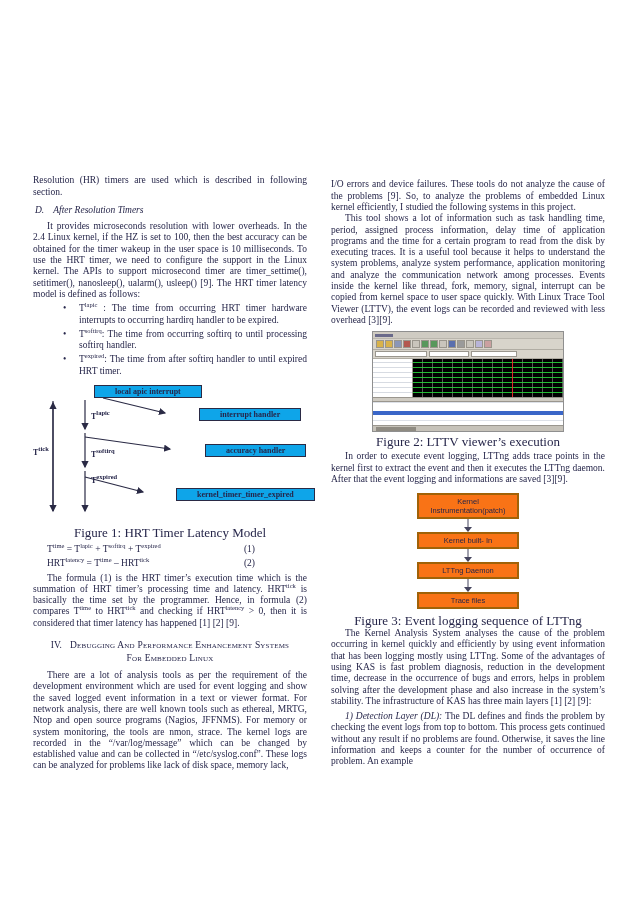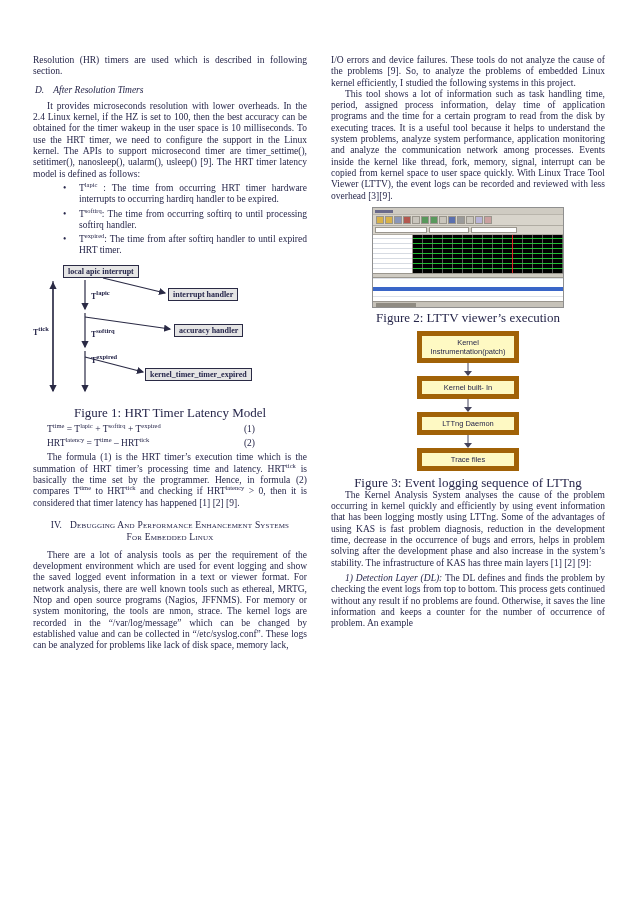--- a/index.html
+++ b/index.html
@@ -1,18 +1,18 @@
 <!DOCTYPE html>
 <html><head>
 <meta charset="utf-8">
 <style>
   * { box-sizing: border-box; }
   html,body { margin:0; padding:0; background:#ffffff; }
   body { width:638px; height:902px; font-family:"Liberation Serif", serif; color:#26264a; }
-  .page { position:relative; width:638px; height:902px; padding:55px 33px 10px; display:flex; gap:24px; overflow:hidden; }
+  .page { position:relative; width:638px; height:902px; padding:55px 33px 10px; display:flex; gap:24px; overflow:hidden;align-items:center; }
   .col { width:274px; font-size:9.5px; line-height:11.3px; text-align:justify; }
 
   p.body { margin:0; }
   p.indent { text-indent:14px; }
   .subheading { margin:7px 0 5px 2px; font-style:italic; }
   .subheading .hgap { display:inline-block; width:9px; }
   .section-heading { margin:10px 16px 6px; text-align:center; line-height:12.5px; }
   .section-heading .sc { font-variant:small-caps; letter-spacing:.2px; }
   .section-heading .hgap { display:inline-block; width:8px; }
 
@@ -20,21 +20,21 @@
 
   .bullet { display:flex; margin:3px 0 3px 30px; }
   .b-dot { width:16px; flex:none; }
   .b-text { flex:1; text-align:justify; }
 
   .formula { display:flex; justify-content:space-between; margin:3px 0; padding:0 52px 0 14px; }
 
   
   .fig1 { margin:8px 0 6px; }
   .fig1-canvas { position:relative; width:273px; height:138px; }
-  .f1-box { position:absolute; border:1.4px solid #2a2a45; padding:1px 4px; font-size:8px; font-weight:bold; line-height:9px; background:#e5e5e5; white-space:nowrap; }
+  .f1-box { position:absolute; border:1.4px solid #2a2a45; padding:1px 20px; font-size:8px; font-weight:bold; line-height:9px; background:#0ea5e9; white-space:nowrap;margin-left:31px; }
   .f1-label { position:absolute; font-size:8px; font-weight:bold; white-space:nowrap; }
   .fig-caption { text-align:center; font-size:13px; margin-top:5px; line-height:10px; }
 
   
   .lttv-wrap { margin:5px 0 4px; }
   .lttv { width:192px; margin:0 auto; border:1px solid #8f8f8f; background:#d8d4cb; }
   .lt-menubar { height:7px; background:linear-gradient(90deg,#6a6a8a 0 18px,transparent 18px), #cfcbc2; background-size:100% 3px; background-repeat:no-repeat; background-position:2px 2px; border-bottom:1px solid #b9b5ac; }
   .lt-toolbar { height:11px; padding:1px 2px; border-bottom:1px solid #b0aca3; white-space:nowrap; }
   .lt-ico { display:inline-block; width:8px; height:8px; margin:0 .5px; border:1px solid #99958c; background:#c9c5bc; vertical-align:top; }
   .lt-ico:nth-child(1){background:#d8b24a;} .lt-ico:nth-child(2){background:#d8b24a;}
@@ -53,21 +53,21 @@
         repeating-linear-gradient(90deg, transparent 0 9px, rgba(255,255,255,.35) 9px 10px);
       background-blend-mode:normal; }
   .lt-colhead { height:5px; background:#cfcbc2; border-top:1px solid #9a968e; border-bottom:1px solid #9a968e; }
   .lt-table { position:relative; height:23px; background:repeating-linear-gradient(0deg,#ffffff 0 4px,#dde1e8 4px 4.6px); }
   .lt-selrow { position:absolute; left:0; right:0; top:9px; height:4px; background:#3a66c8; }
   .lt-scroll { height:6px; background:#c6c2b9; border-top:1px solid #9a968e; position:relative; }
   .lt-thumb { position:absolute; left:3px; top:1px; width:40px; height:4px; background:#8f8b82; }
 
   
   .flowchart { margin:8px 0 2px; }
-  .fc-box { border:5px solid #a16207; background:#fef9c3; padding:2px 7px; font-family:"Liberation Sans", sans-serif; font-size:7.5px; line-height:9px; text-align:center; max-width:102px; margin:0 auto; }
+  .fc-box { border:2px solid #a16207; background:#f97316; padding:2px 7px; font-family:"Liberation Sans", sans-serif; font-size:7.5px; line-height:9px; text-align:center; max-width:102px; margin:0 auto; }
   .fc-arrow { display:block; margin:0 auto; }
 
   figure { margin:0; }
 </style>
 </head>
 <body>
 
 <div class="page">
 
   <div class="col">
@@ -166,20 +166,21 @@
         <div class="lt-table">
           <div class="lt-selrow"></div>
         </div>
         <div class="lt-scroll">
             <span class="lt-thumb"></span>
           </div>
       </div>
       <figcaption class="fig-caption">Figure 2: LTTV viewer’s execution</figcaption>
     </figure>
 
+    <p class="body indent">In order to execute event logging, LTTng adds trace points in the kernel first to extract the event and then it executes the LTTng daemon. After that the event logging and informations are saved [3][9].</p>
 
     <figure class="flowchart">
       <div class="fc-box">Kernel Instrumentation(patch)</div>
       <svg class="fc-arrow" width="10" height="13">
           <line x1="5" y1="0" x2="5" y2="8" stroke="#44445e" stroke-width="1"></line>
           <polygon points="1,8 9,8 5,13" fill="#44445e"></polygon>
         </svg>
       <div class="fc-box">Kernel built- In</div>
       <svg class="fc-arrow" width="10" height="13">
           <line x1="5" y1="0" x2="5" y2="8" stroke="#44445e" stroke-width="1"></line>

